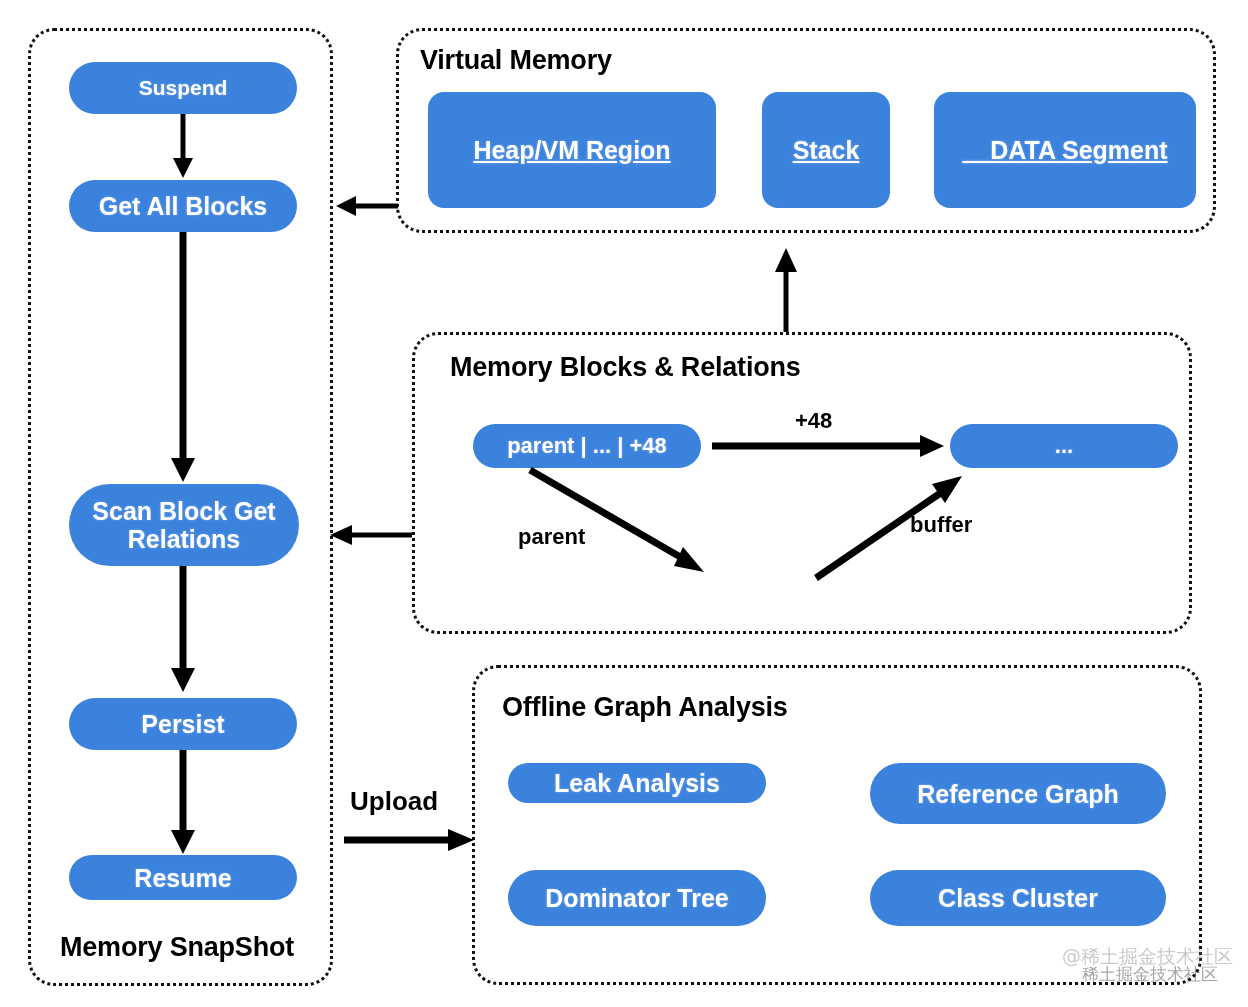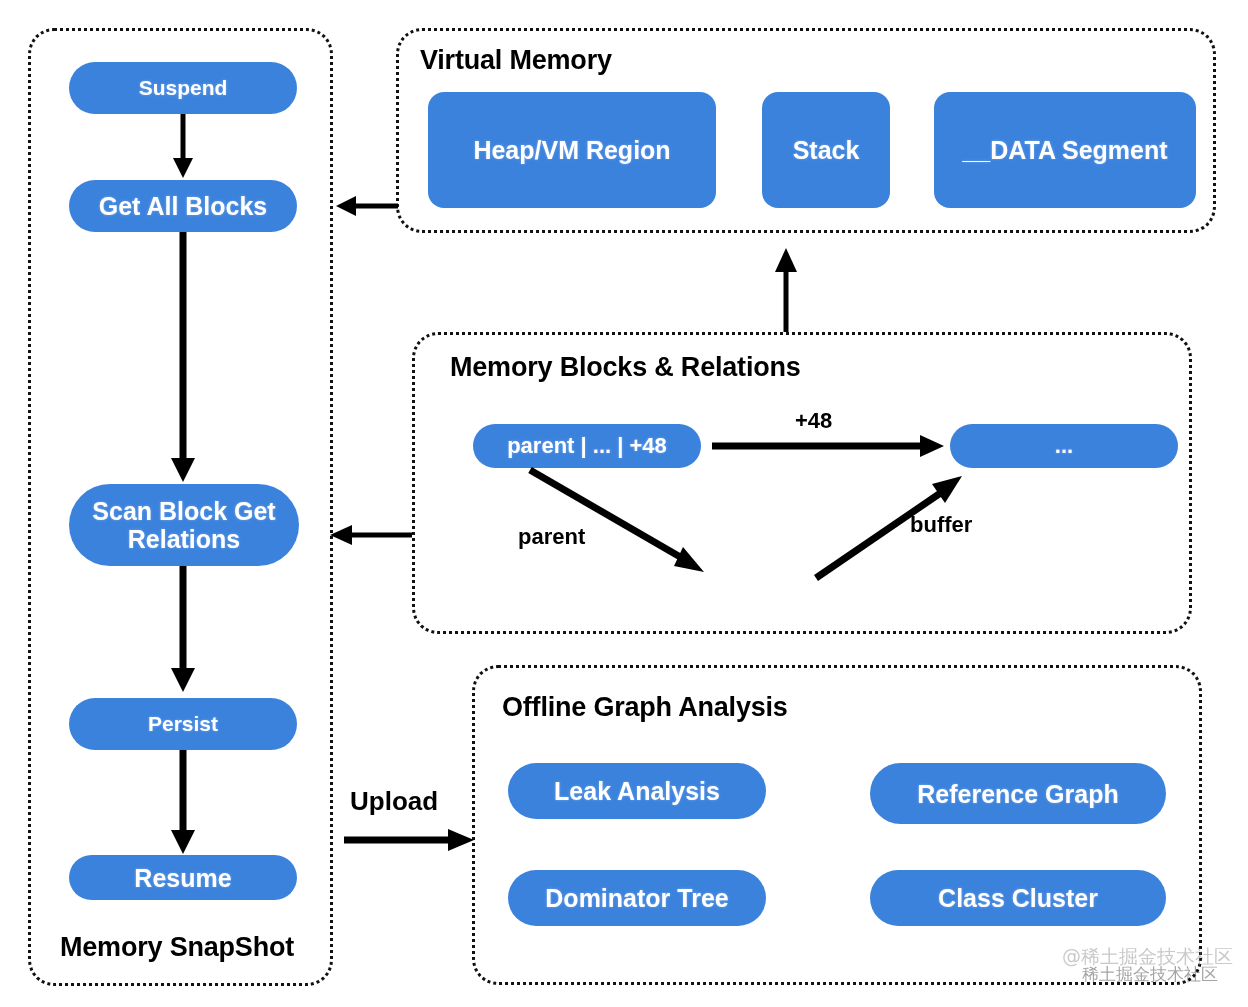--- a/index.html
+++ b/index.html
@@ -44,21 +44,21 @@
     display: flex;
     align-items: center;
     justify-content: center;
     text-align: center;
     box-sizing: border-box;
     border-radius: 999px;
     line-height: 1.12;
     text-shadow: 0 0 3px rgba(255,255,255,0.30);
     padding: 0 10px;
   }
-  .node.rect { border-radius: 16px; }
+  .node.rect { border-radius: 16px; text-decoration: underline; }
 
   
   .arrow-svg {
     position: absolute;
     overflow: visible;
     pointer-events: none;
   }
   .arrow-line {
     stroke: #000000;
     stroke-width: 7;
@@ -110,21 +110,21 @@
     <polygon class="arrow-head" points="13,250 1,226 25,226"></polygon>
   </svg>
 
   <div class="node" style="left:69px; top:484px; width:230px; height:82px; font-size:25px;">Scan Block Get Relations</div>
 
   <svg class="arrow-svg" style="left:170px; top:566px; width:26px; height:128px;" viewBox="0 0 26 128">
     <line class="arrow-line" x1="13" y1="0" x2="13" y2="108"></line>
     <polygon class="arrow-head" points="13,126 1,102 25,102"></polygon>
   </svg>
 
-  <div class="node" style="left:69px; top:698px; width:228px; height:52px; font-size:21px;">Persist</div>
+  <div class="node" style="left:69px; top:698px; width:228px; height:52px; font-size:25px;">Persist</div>
 
   <svg class="arrow-svg" style="left:170px; top:750px; width:26px; height:106px;" viewBox="0 0 26 106">
     <line class="arrow-line" x1="13" y1="0" x2="13" y2="86"></line>
     <polygon class="arrow-head" points="13,104 1,80 25,80"></polygon>
   </svg>
 
   <div class="node" style="left:69px; top:855px; width:228px; height:45px; font-size:25px;">Resume</div>
 
   <div class="group" style="left:396px; top:28px; width:820px; height:205px;"></div>
 
@@ -175,21 +175,21 @@
 
   <svg class="arrow-svg" style="left:330px; top:522px; width:84px; height:26px;" viewBox="0 0 84 26">
     <line class="arrow-line thin" x1="82" y1="13" x2="18" y2="13"></line>
     <polygon class="arrow-head" points="0,13 22,3 22,23"></polygon>
   </svg>
 
   <div class="group" style="left:472px; top:665px; width:730px; height:320px;"></div>
 
   <div class="group-title" style="left:502px; top:692px; font-size:27px;">Offline Graph Analysis</div>
 
-  <div class="node" style="left:508px; top:763px; width:258px; height:56px; font-size:25px;">Leak Analysis</div>
+  <div class="node" style="left:508px; top:763px; width:258px; height:40px; font-size:25px;">Leak Analysis</div>
 
   <div class="node" style="left:870px; top:763px; width:296px; height:61px; font-size:25px;text-align:center;">Reference Graph</div>
 
   <div class="node" style="left:508px; top:870px; width:258px; height:56px; font-size:25px;">Dominator Tree</div>
 
   <div class="node" style="left:870px; top:870px; width:296px; height:56px; font-size:25px;">Class Cluster</div>
 
   <svg class="arrow-svg" style="left:344px; top:827px; width:130px; height:26px;" viewBox="0 0 130 26">
     <line class="arrow-line" x1="0" y1="13" x2="108" y2="13"></line>
     <polygon class="arrow-head" points="130,13 104,2 104,24"></polygon>

